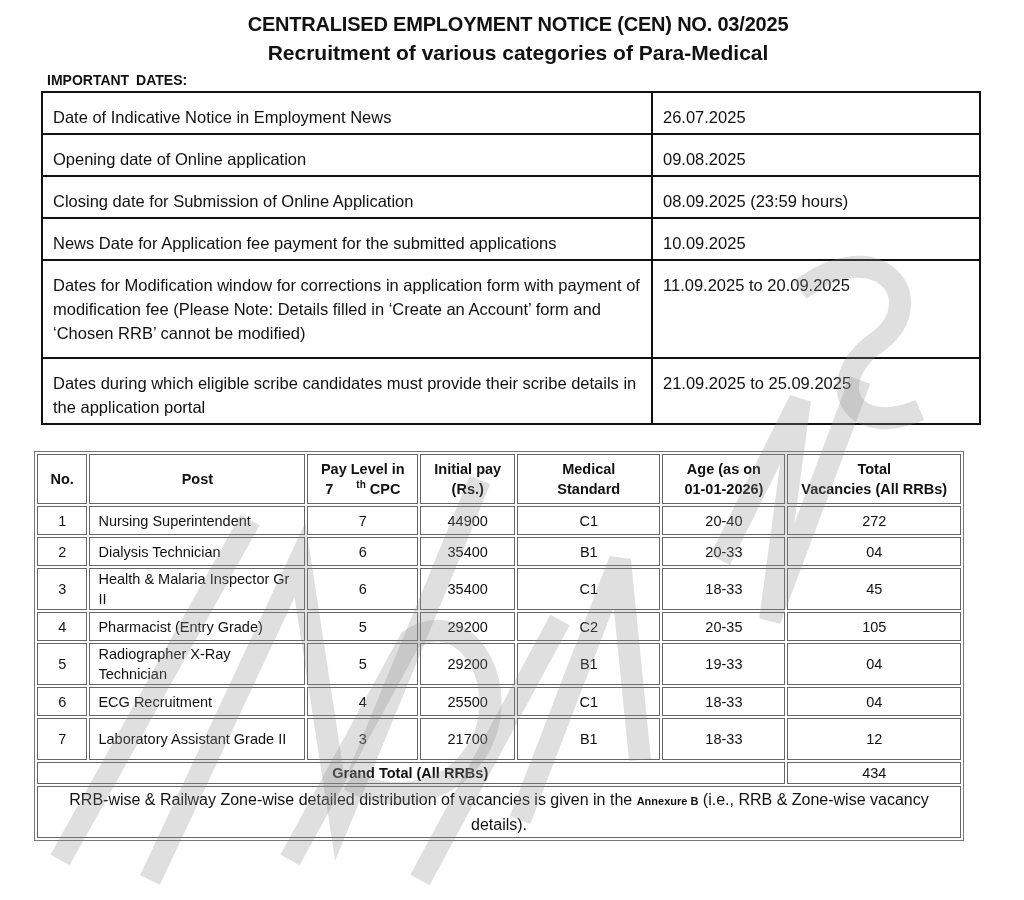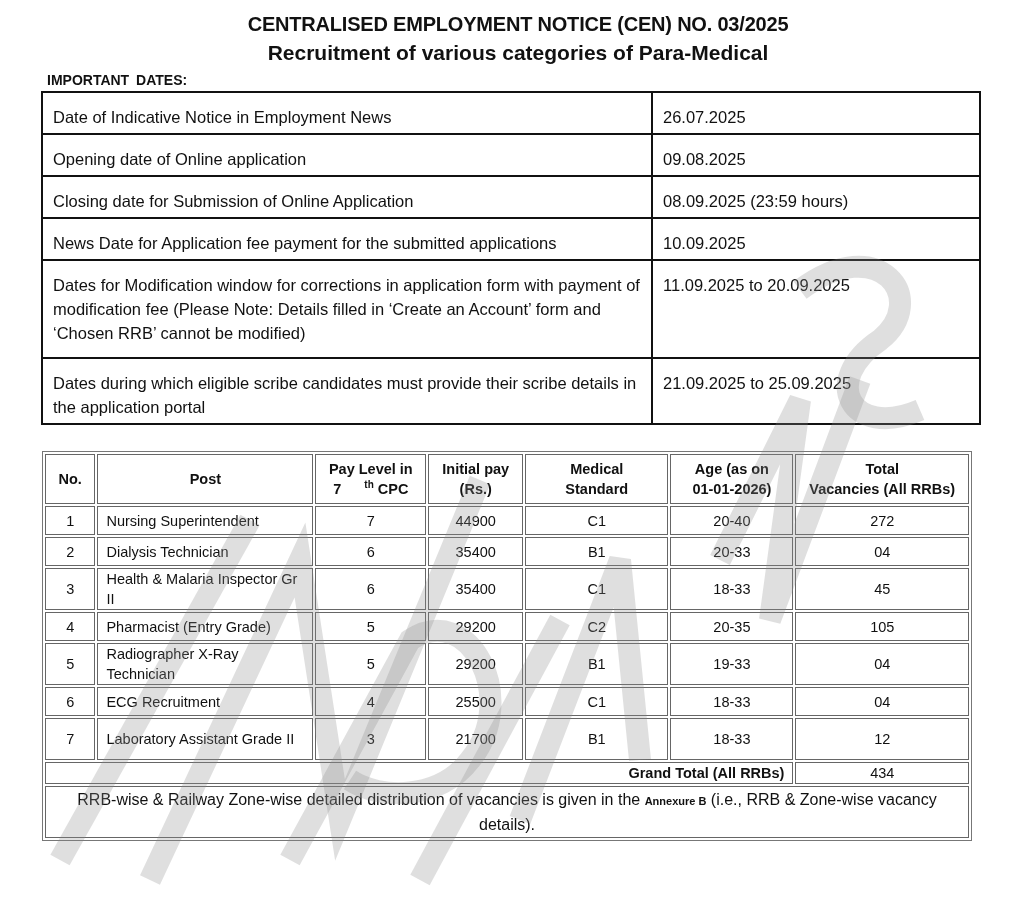--- a/index.html
+++ b/index.html
@@ -7,28 +7,28 @@
   .title { position:absolute; top:13px; left:0; width:1036px; text-align:center; font-family:"Liberation Sans", sans-serif; font-weight:bold; font-size:20px; letter-spacing:-0.2px; }
   .subtitle { position:absolute; top:41px; left:0; width:1036px; text-align:center; font-family:"Liberation Sans", sans-serif; font-weight:bold; font-size:21px; }
   .imp { position:absolute; top:72px; left:47px; font-family:"Liberation Sans", sans-serif; font-weight:bold; font-size:14px; word-spacing:3px; }
 
   
   .dates { position:absolute; top:91px; left:41px; width:940px; border-collapse:collapse; font-size:16px; }
   .dates td { border:2.5px solid #111; vertical-align:top; padding:12px 10px 4px 10px; line-height:24px; font-family:"Liberation Sans", sans-serif; font-size:16.5px; }
   .dates td.lbl { width:588px; }
 
   
-  .posts { position:absolute; top:451px; left:42px; width:930px; border-collapse:separate; border-spacing:2px; border:1.5px solid #777; font-family:"Liberation Sans", sans-serif; font-size:14.5px; }
+  .posts { position:absolute; top:451px; left:34px; width:930px; border-collapse:separate; border-spacing:2px; border:1.5px solid #777; font-family:"Liberation Sans", sans-serif; font-size:14.5px; }
   .posts th, .posts td { border:1.5px solid #666; text-align:center; padding:0 6px; line-height:20px; }
   .posts th { font-weight:bold; height:48px; font-size:14.5px; }
   .posts td.post { text-align:left; padding-left:8px; }
   .posts tr.r-single td { height:27px; }
   .posts tr.r-double td { height:40px; }
   .posts tr.total td { height:19px; }
-  .posts td.gt { text-align:right; font-weight:bold; padding-right:8px; }
+  .posts td.gt { text-align:center; font-weight:bold; padding-right:8px; }
   .posts td.note { height:50px; line-height:24px; font-size:16px; padding:0 20px; }
   sup { font-size:10px; line-height:0;padding-left:23px; }
   b.ann { font-weight:bold; font-size:11px; }
 </style>
 </head>
 <body>
 
 <div class="title">CENTRALISED EMPLOYMENT NOTICE (CEN) NO. 03/2025</div>
 <div class="subtitle">Recruitment of various categories of Para-Medical</div>
 <div class="imp">IMPORTANT  DATES:</div>

